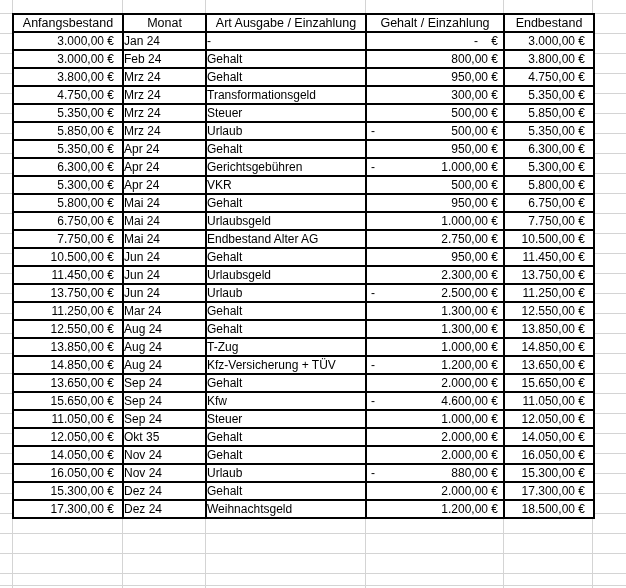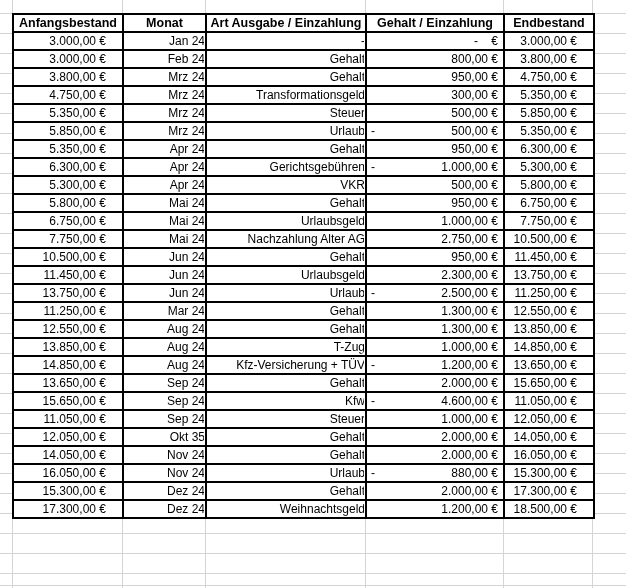--- a/index.html
+++ b/index.html
@@ -42,31 +42,31 @@
     color: #000000;
   }
   table.cashflow th, table.cashflow td {
     border: 2px solid #000000;
     height: 18px;
     overflow: hidden;
     white-space: nowrap;
   }
   table.cashflow th {
     font-size: 12.5px;
-    font-weight: bold;
+    font-weight: normal;
     text-align: center;
     vertical-align: middle;
   }
   table.cashflow td {
     font-size: 12px;
     font-weight: normal;
     vertical-align: middle;
   }
-  td.col-a, td.col-e { text-align: right; padding-right: 16px; }
-  td.col-m, td.col-art { text-align: right; border-radius: 6px; }
+  td.col-a, td.col-e { text-align: right; padding-right: 8px; }
+  td.col-m, td.col-art { text-align: left; }
   td.col-b { padding: 0; }
   td.col-b .cellwrap {
     display: flex;
     justify-content: space-between;
     align-items: center;
     height: 100%;
   }
   td.col-b .dash { padding-left: 4px; min-width: 6px; }
   td.col-b .amt  { padding-right: 5px; margin-left: auto; }
 </style>
@@ -241,21 +241,21 @@
           <span class="dash"></span>
           <span class="amt">1.000,00 €</span>
         </span>
       </td>
       <td class="col-e">7.750,00 €</td>
     </tr>
 
     <tr>
       <td class="col-a">7.750,00 €</td>
       <td class="col-m">Mai 24</td>
-      <td class="col-art">Nachzahlung Alter AG</td>
+      <td class="col-art">Endbestand Alter AG</td>
       <td class="col-b">
         <span class="cellwrap">
           <span class="dash"></span>
           <span class="amt">2.750,00 €</span>
         </span>
       </td>
       <td class="col-e">10.500,00 €</td>
     </tr>
 
     <tr>

